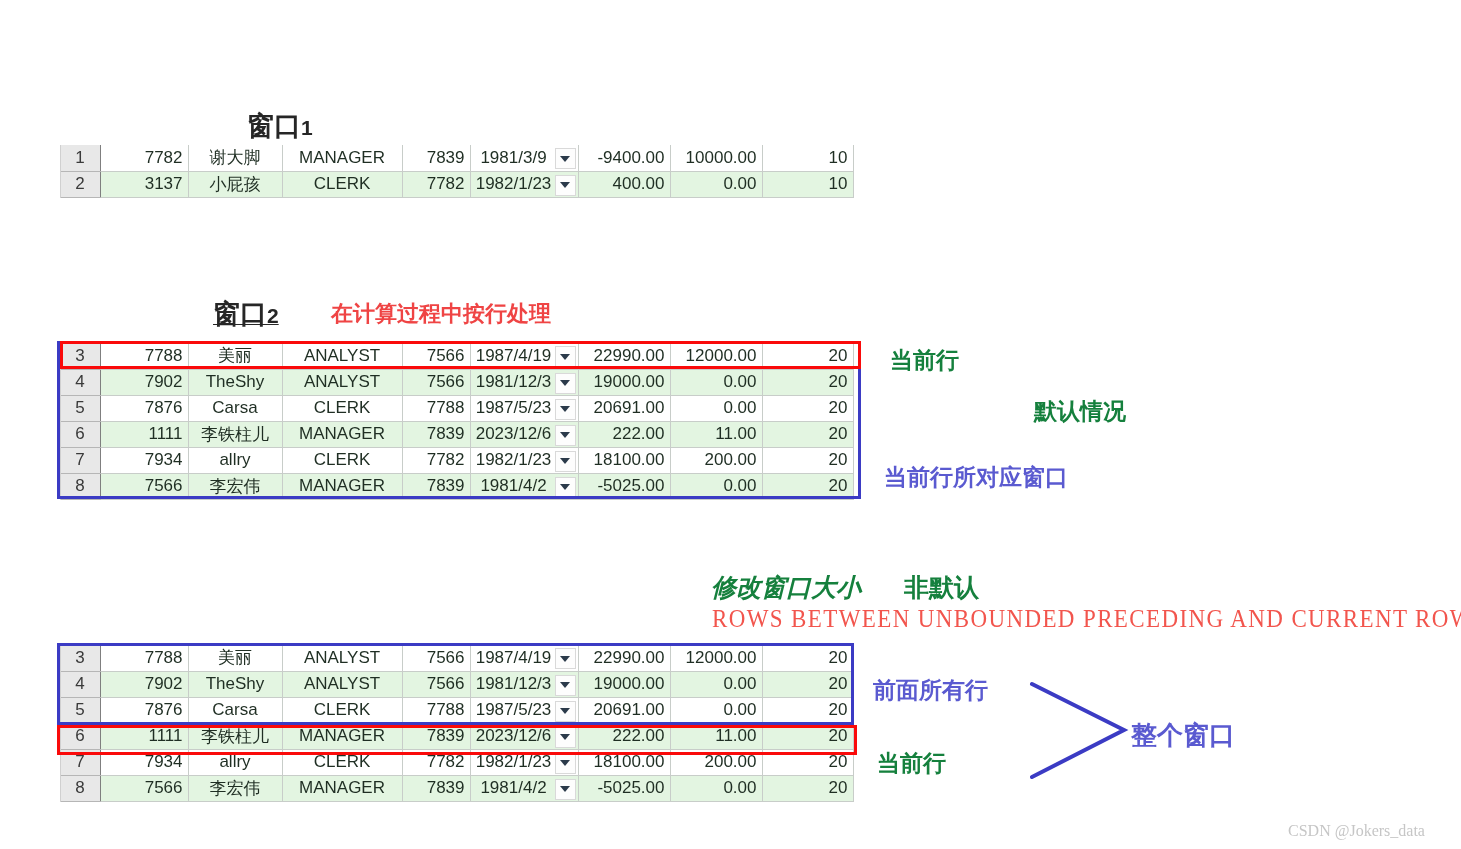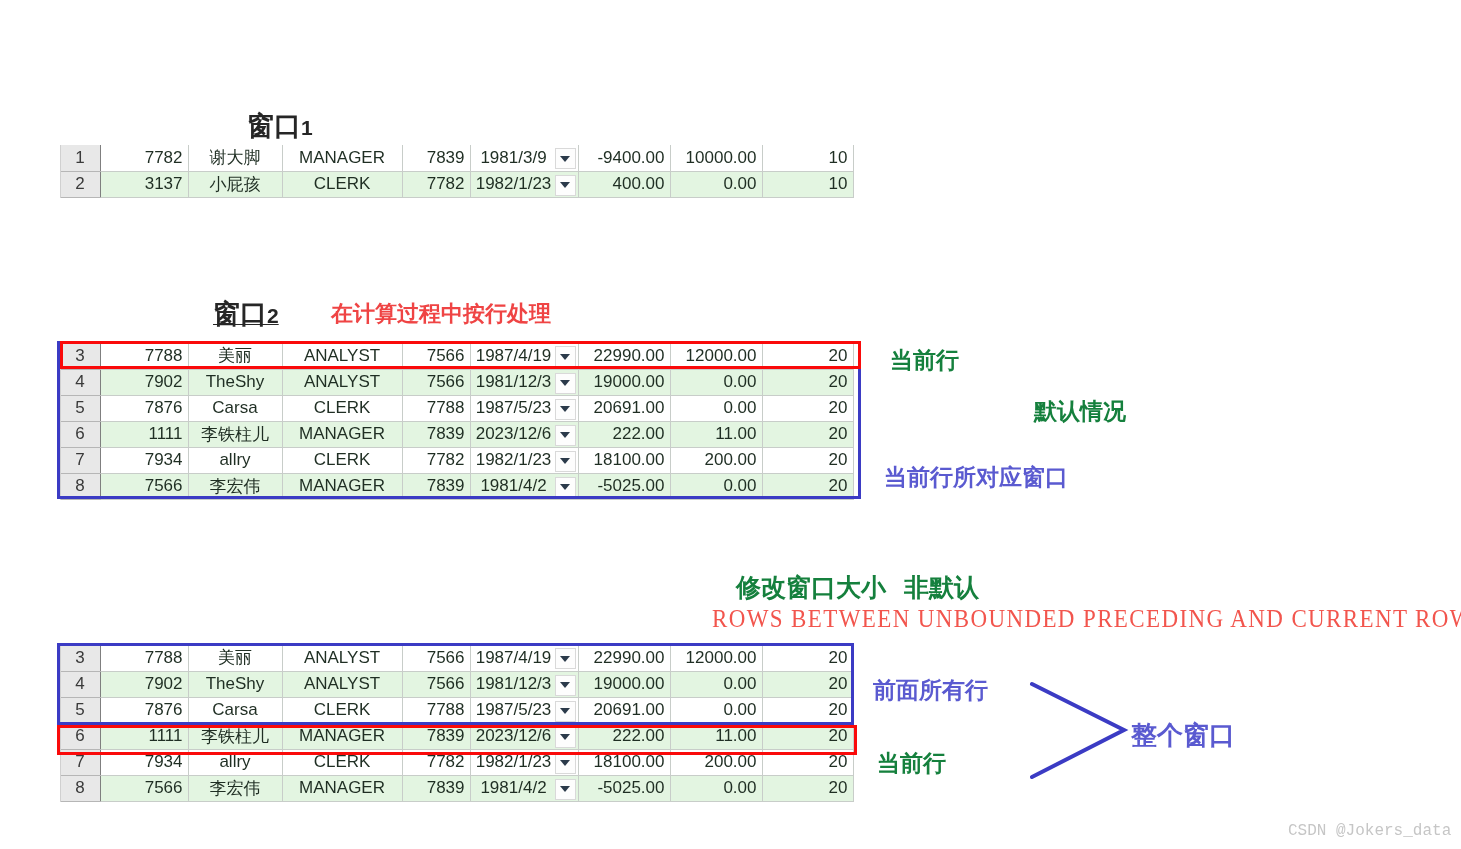--- a/index.html
+++ b/index.html
@@ -131,21 +131,21 @@
     transform-origin: left center;
   }
 
   .chevron { position: absolute; }
 
   .watermark {
     position: absolute;
     color: #c6c6c6;
     font-size: 16px;
     white-space: nowrap;
-    font-family: Liberation Mono, monospace;
+    font-family: Liberation Serif, serif;
   }
 </style>
 </head>
 <body>
 
 <div class="title" style="left:247px; top:108px;">
   <span class="cjk">窗口</span><span class="num">1</span>
 </div>
 
 <table class="sheet" id="sheet1" style="left:55px; top:145px; width:798px;">
@@ -299,21 +299,21 @@
     </tbody>
   </table>
 
 <div class="hl blue" style="left:57px; top:341px; width:804px; height:158px;"></div>
 <div class="hl red" style="left:60px; top:341px; width:801px; height:28px;"></div>
 
 <div class="anno red" style="left:890px; top:345px;">当前行</div>
 <div class="anno red" style="left:1002px; top:396px;margin-left:32px;">默认情况</div>
 <div class="anno blue" style="left:884px; top:462px;font-family:Liberation Serif, serif;">当前行所对应窗口</div>
 
-<div class="anno red" style="left:736px; top:571px; font-size:25px;">修改窗口大小</div>
+<div class="anno red" style="left:711px; top:571px; font-size:25px;font-style:italic;">修改窗口大小</div>
 <div class="anno red" style="left:904px; top:571px; font-size:25px;">非默认</div>
 <div class="sqlline" style="left:712px; top:605px;">ROWS BETWEEN  UNBOUNDED PRECEDING AND CURRENT ROWS</div>
 
 <table class="sheet" id="sheet3" style="left:55px; top:645px; width:798px;">
     <colgroup>
       <col style="width: 5px;">
       <col style="width: 40px;">
       <col style="width: 88px;">
       <col style="width: 94px;">
       <col style="width: 120px;">

